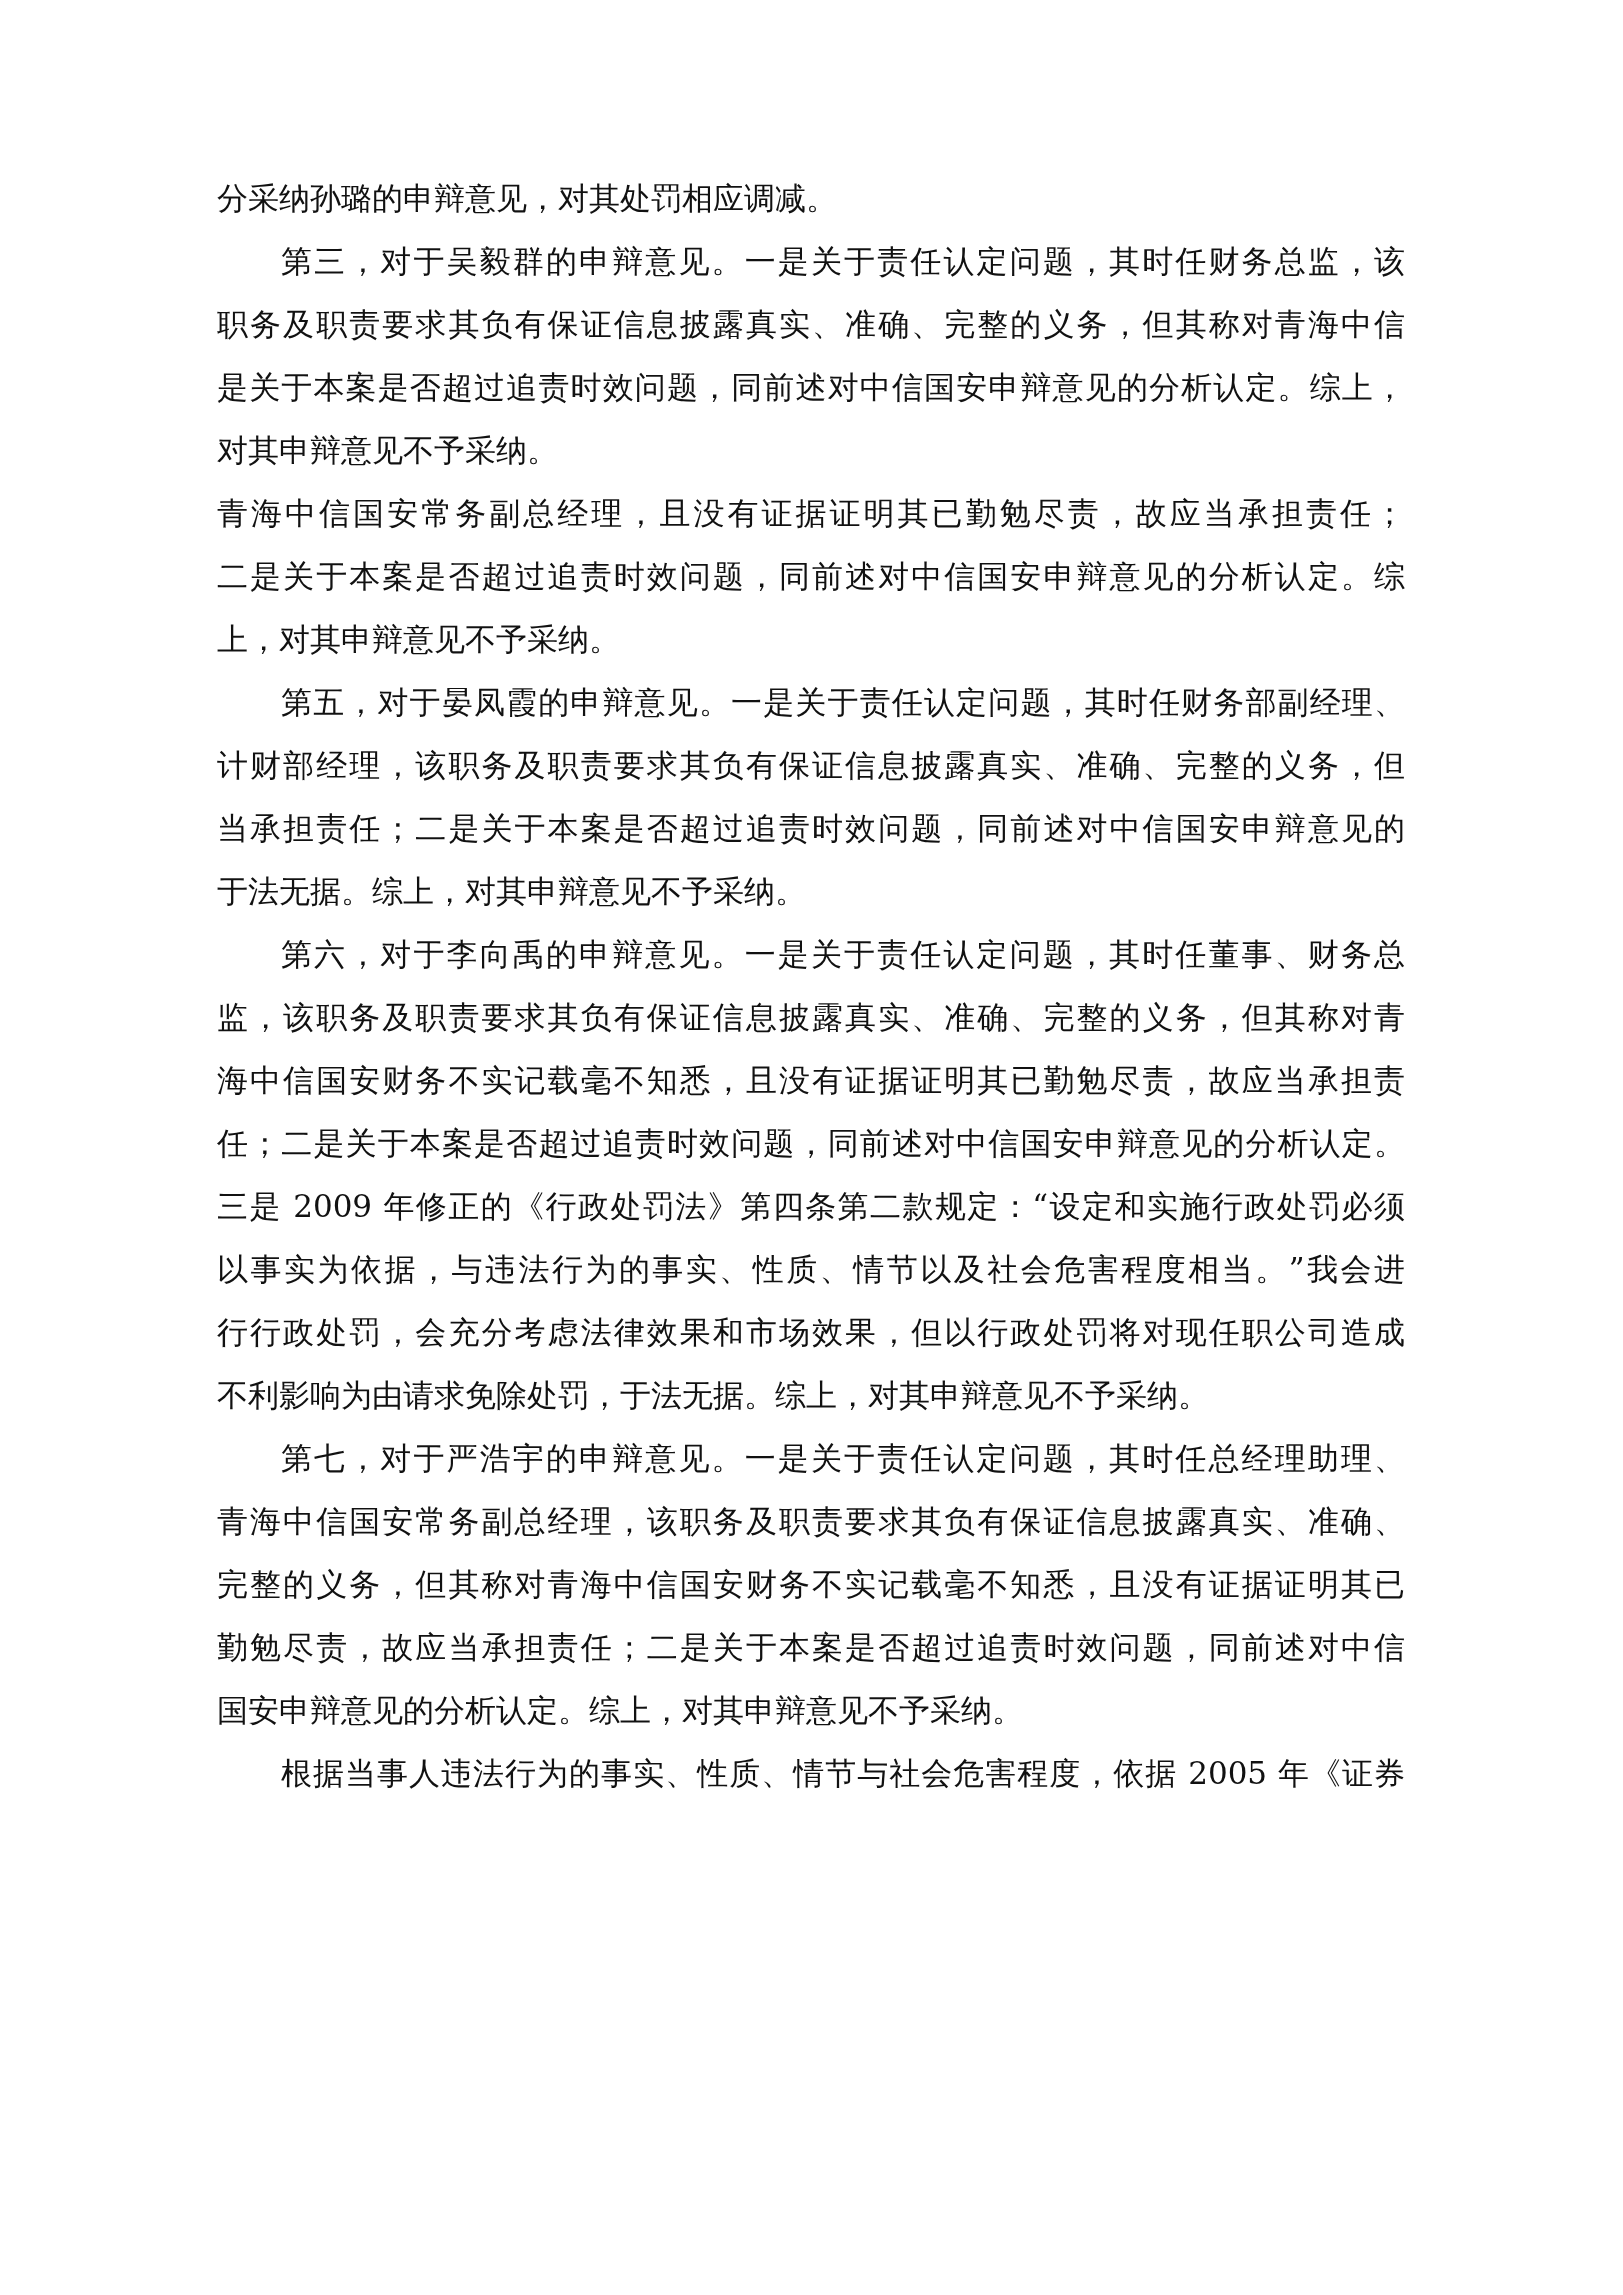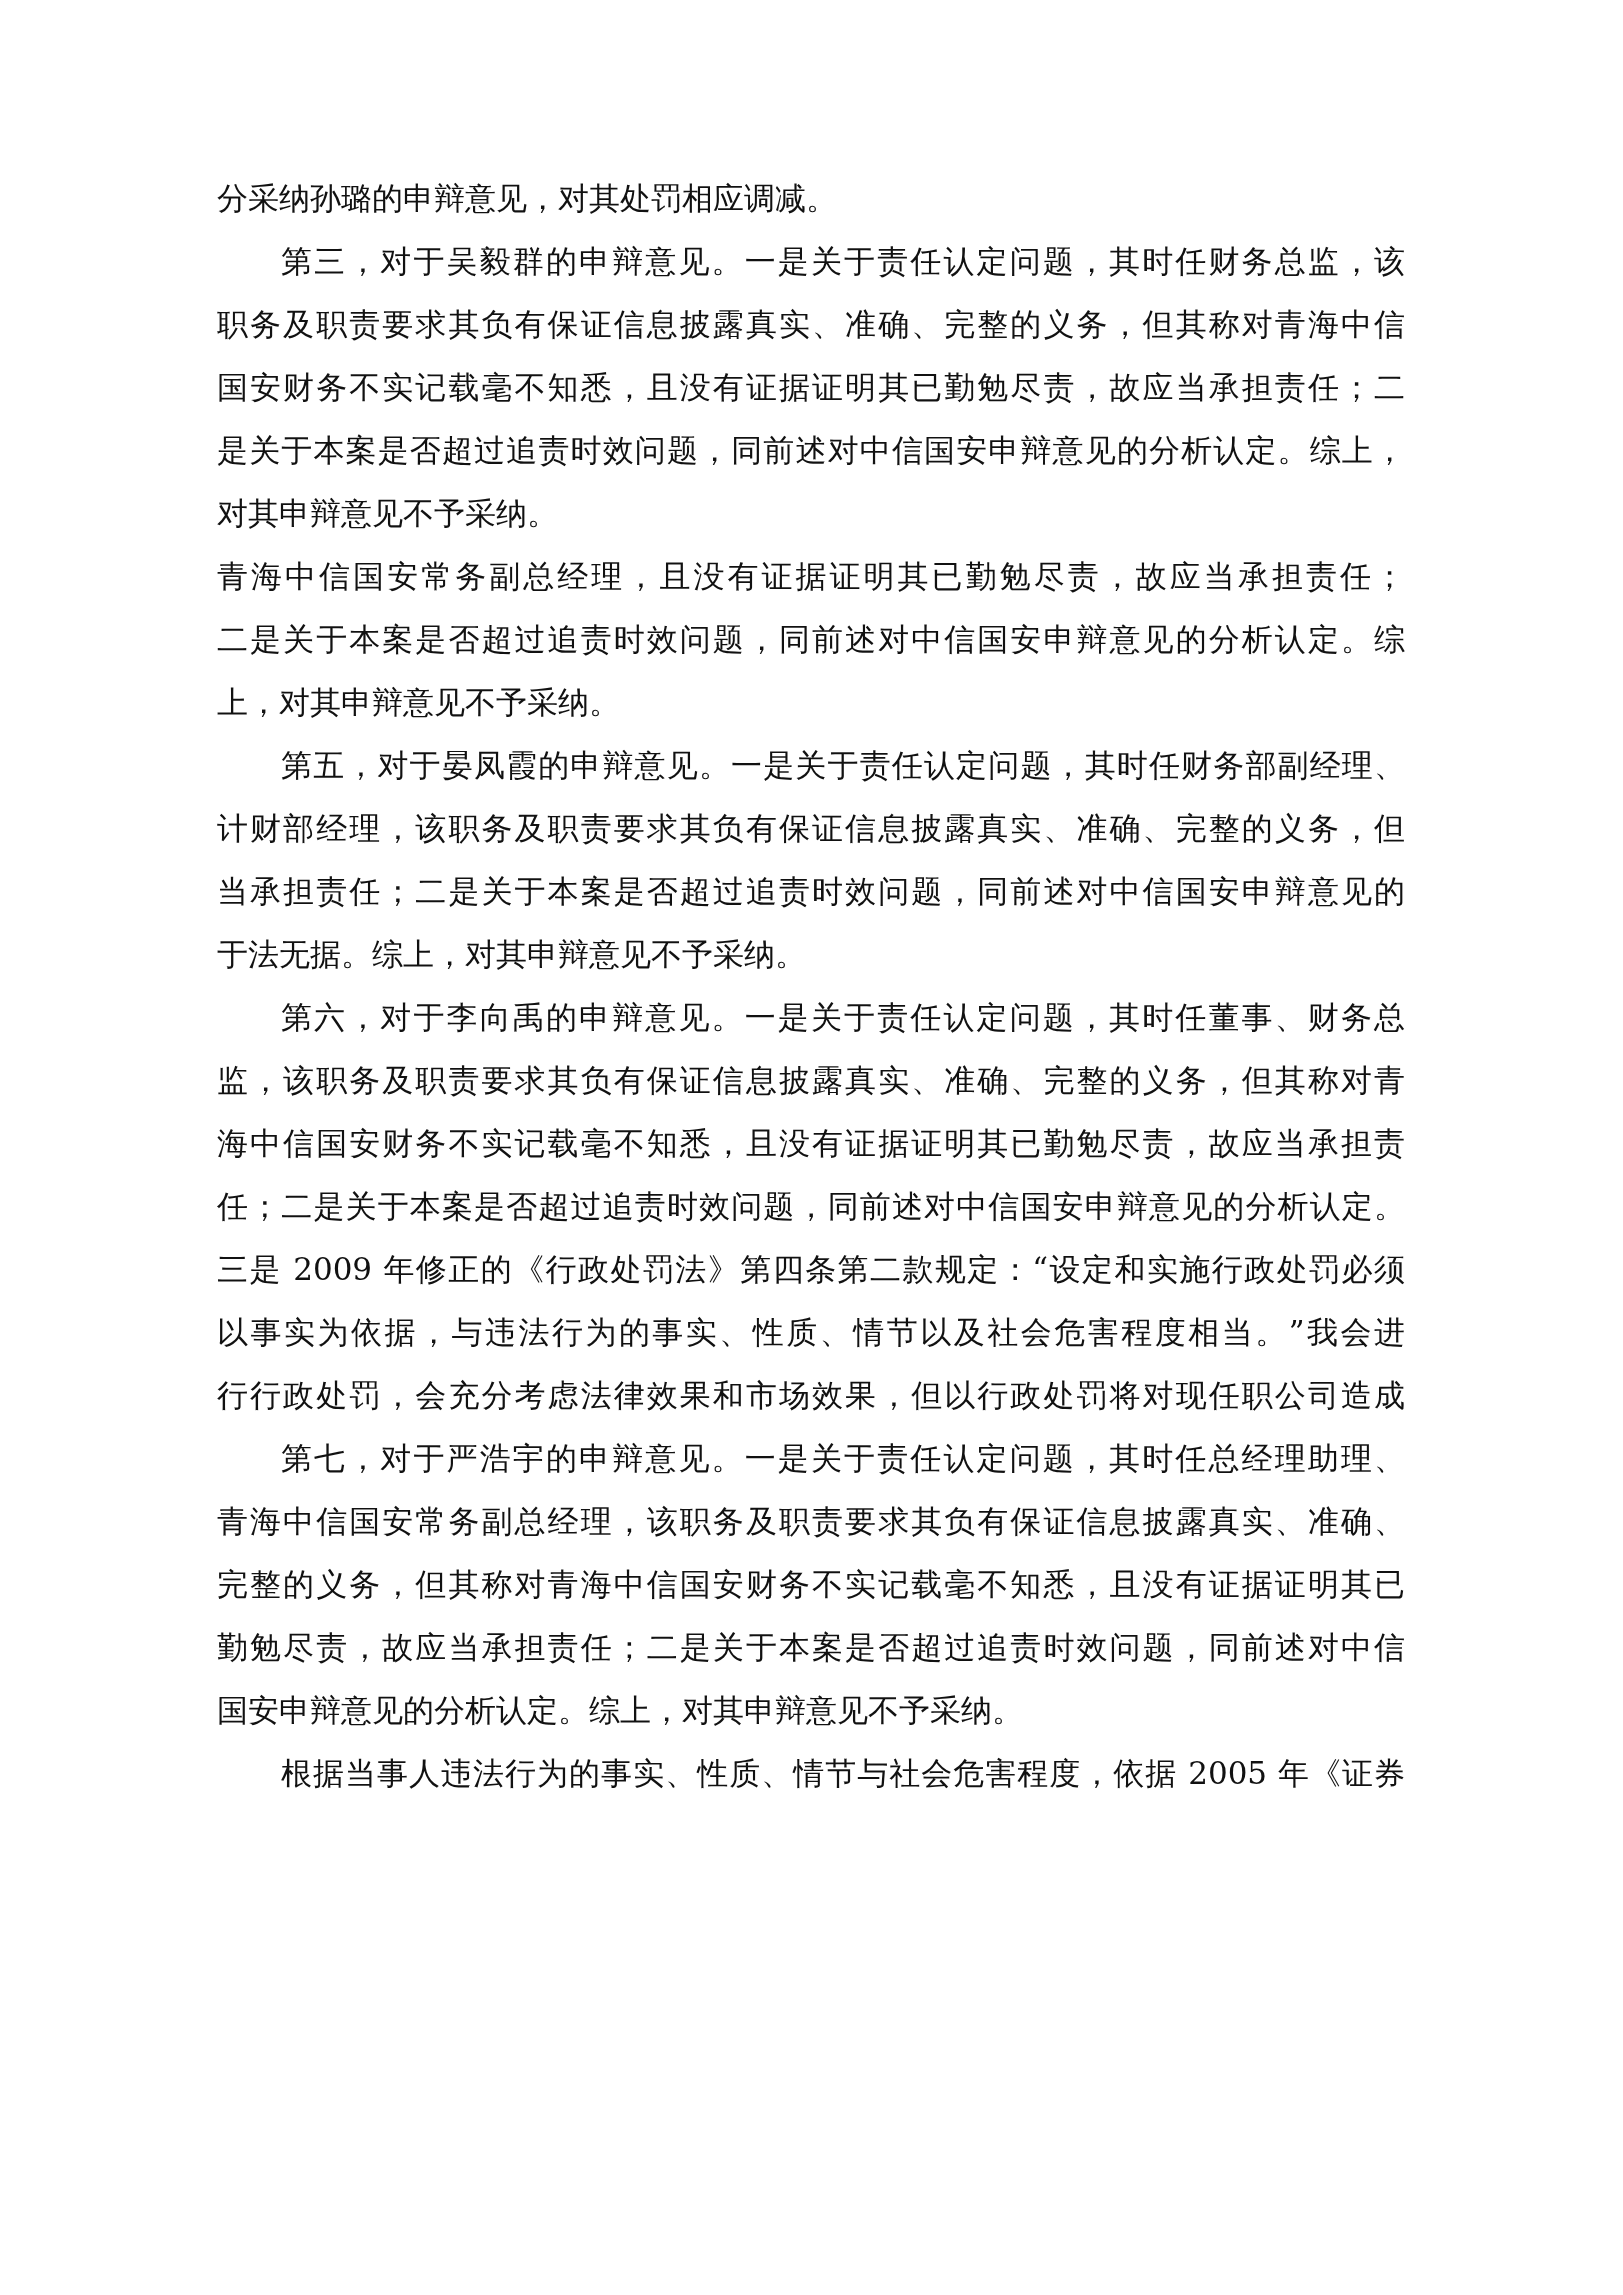--- a/index.html
+++ b/index.html
@@ -27,21 +27,20 @@
 <div class="page">
   <div class="text-block">
 
     <div>
       <div class="line last">分采纳孙璐的申辩意见，对其处罚相应调减。</div>
     </div>
 
     <div>
       <div class="line indent">第三，对于吴毅群的申辩意见。一是关于责任认定问题，其时任财务总监，该</div>
       <div class="line">职务及职责要求其负有保证信息披露真实、准确、完整的义务，但其称对青海中信</div>
-      <div class="line">国安财务不实记载毫不知悉，且没有证据证明其已勤勉尽责，故应当承担责任；二</div>
       <div class="line">是关于本案是否超过追责时效问题，同前述对中信国安申辩意见的分析认定。综上，</div>
       <div class="line last">对其申辩意见不予采纳。</div>
     </div>
 
     <div>
       <div class="line">青海中信国安常务副总经理，且没有证据证明其已勤勉尽责，故应当承担责任；</div>
       <div class="line">二是关于本案是否超过追责时效问题，同前述对中信国安申辩意见的分析认定。综</div>
       <div class="line last">上，对其申辩意见不予采纳。</div>
     </div>
 
@@ -53,20 +52,21 @@
     </div>
 
     <div>
       <div class="line indent">第六，对于李向禹的申辩意见。一是关于责任认定问题，其时任董事、财务总</div>
       <div class="line">监，该职务及职责要求其负有保证信息披露真实、准确、完整的义务，但其称对青</div>
       <div class="line">海中信国安财务不实记载毫不知悉，且没有证据证明其已勤勉尽责，故应当承担责</div>
       <div class="line">任；二是关于本案是否超过追责时效问题，同前述对中信国安申辩意见的分析认定。</div>
       <div class="line">三是 2009 年修正的《行政处罚法》第四条第二款规定：“设定和实施行政处罚必须</div>
       <div class="line">以事实为依据，与违法行为的事实、性质、情节以及社会危害程度相当。”我会进</div>
       <div class="line">行行政处罚，会充分考虑法律效果和市场效果，但以行政处罚将对现任职公司造成</div>
+      <div class="line last">不利影响为由请求免除处罚，于法无据。综上，对其申辩意见不予采纳。</div>
     </div>
 
     <div>
       <div class="line indent">第七，对于严浩宇的申辩意见。一是关于责任认定问题，其时任总经理助理、</div>
       <div class="line">青海中信国安常务副总经理，该职务及职责要求其负有保证信息披露真实、准确、</div>
       <div class="line">完整的义务，但其称对青海中信国安财务不实记载毫不知悉，且没有证据证明其已</div>
       <div class="line">勤勉尽责，故应当承担责任；二是关于本案是否超过追责时效问题，同前述对中信</div>
       <div class="line last">国安申辩意见的分析认定。综上，对其申辩意见不予采纳。</div>
     </div>
 

